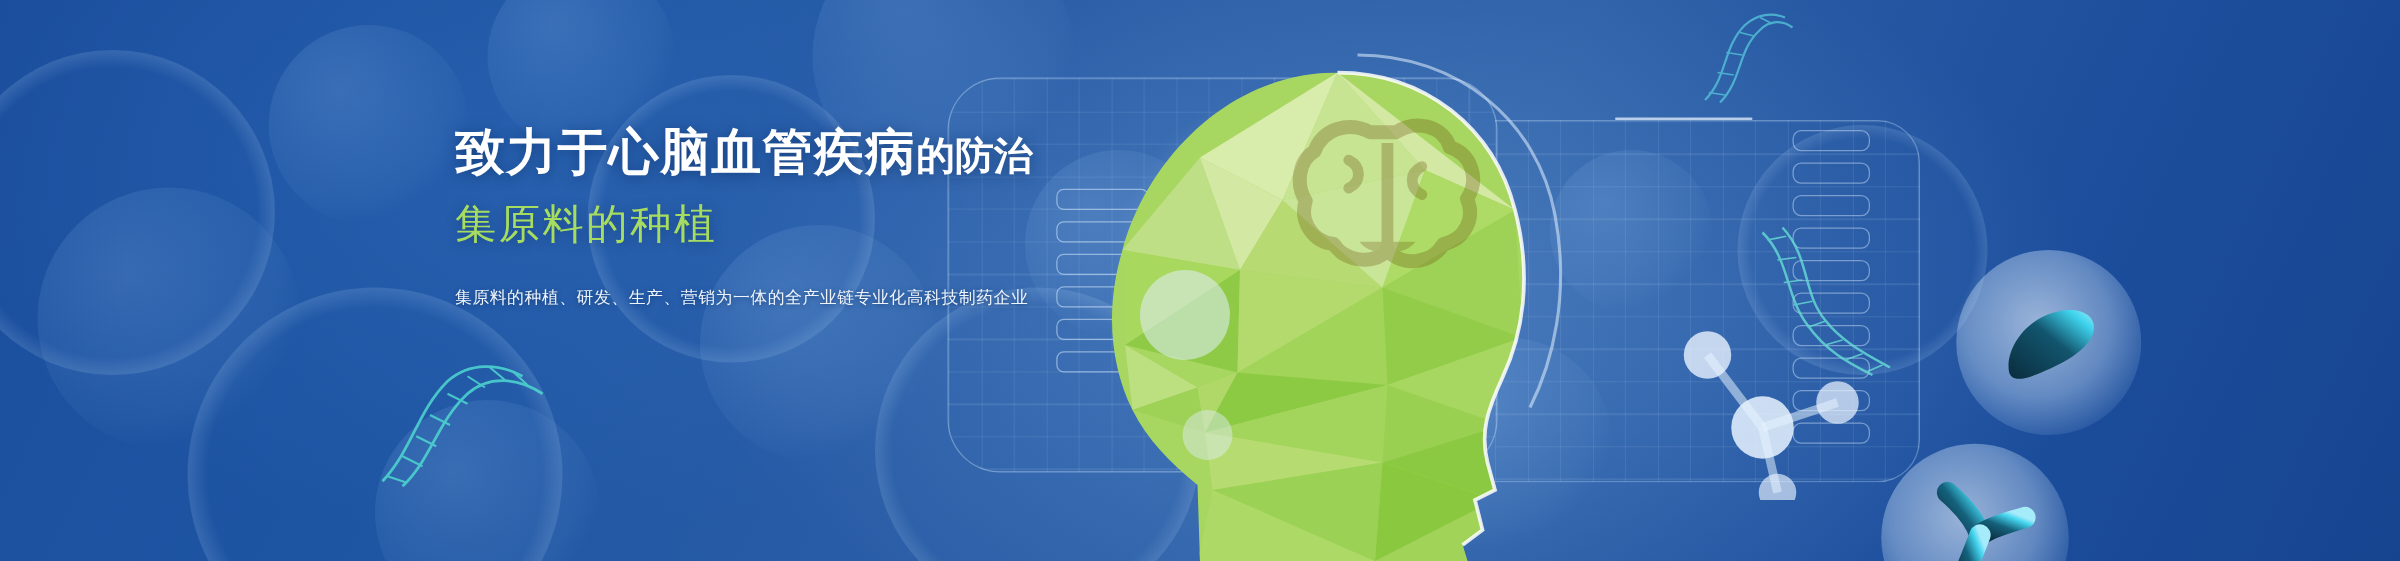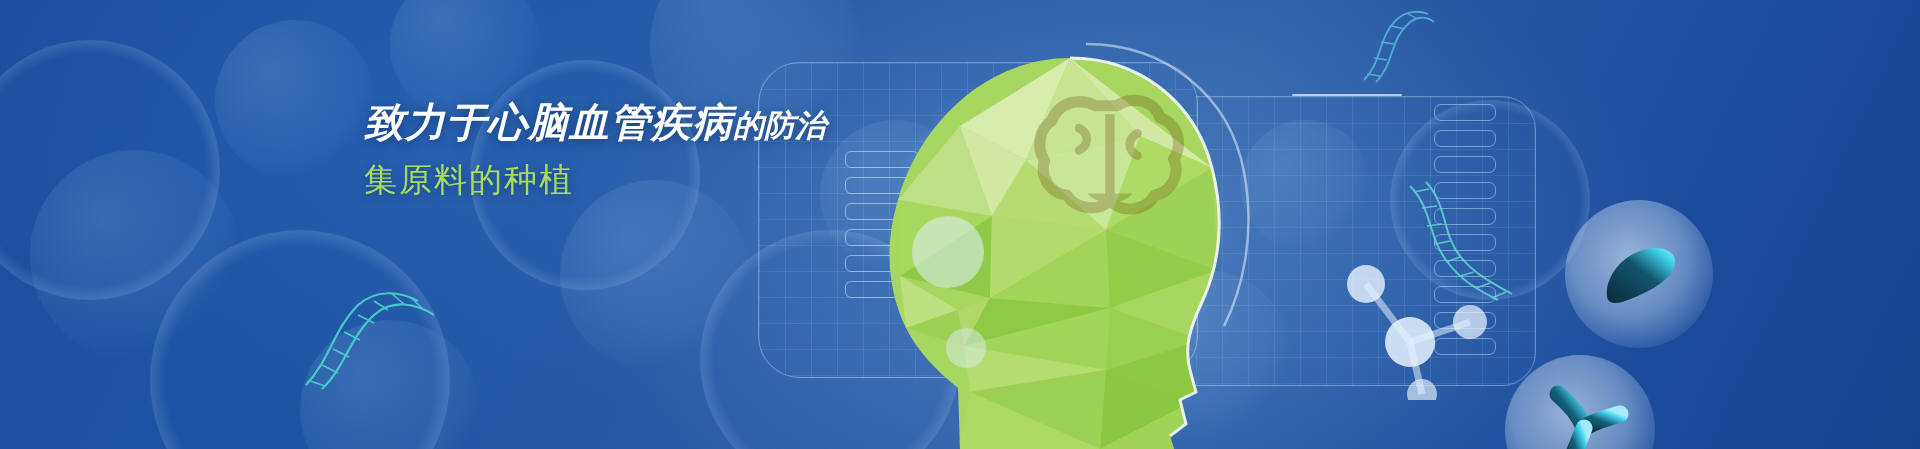--- a/index.html
+++ b/index.html
@@ -57,21 +57,20 @@
     filter:blur(6px);
   }
   .head-svg{position:absolute;left:0;top:0;}
 
   
   .copy{position:absolute;left:364px;top:96px;width:430px;}
   .headline{
     margin:0;white-space:nowrap;color:#ffffff;font-weight:bold;
     font-size:40px;line-height:52px;letter-spacing:1px;
     text-shadow:0 2px 10px rgba(10,40,90,0.55);
-    font-style:italic;
   }
   .headline .small{font-size:31px;letter-spacing:0;}
   .subline{
     margin:6px 0 0 0;white-space:nowrap;color:#a6dc5f;font-size:33px;
     line-height:44px;letter-spacing:2px;
     text-shadow:0 2px 9px rgba(10,40,90,0.45);
   }
   .tagline{
     margin:28px 0 0 0;white-space:nowrap;color:#eef4fb;font-size:13.5px;
     letter-spacing:0.4px;text-shadow:0 1px 4px rgba(10,40,90,0.6);
@@ -287,15 +286,16 @@
         <line x1="25" y1="36" x2="38" y2="38"></line>
         <line x1="36" y1="20" x2="48" y2="23"></line>
         <line x1="52" y1="8" x2="62" y2="13"></line>
       </g>
     </g>
   </svg>
 
   <div class="copy">
     <h1 class="headline"><span>致力于心脑血管疾病</span><span class="small">的防治</span></h1>
     <div class="subline">集原料的种植</div>
+    <div class="tagline">集原料的种植、研发、生产、营销为一体的全产业链专业化高科技制药企业</div>
   </div>
 
 </div>
 
 </body></html>

